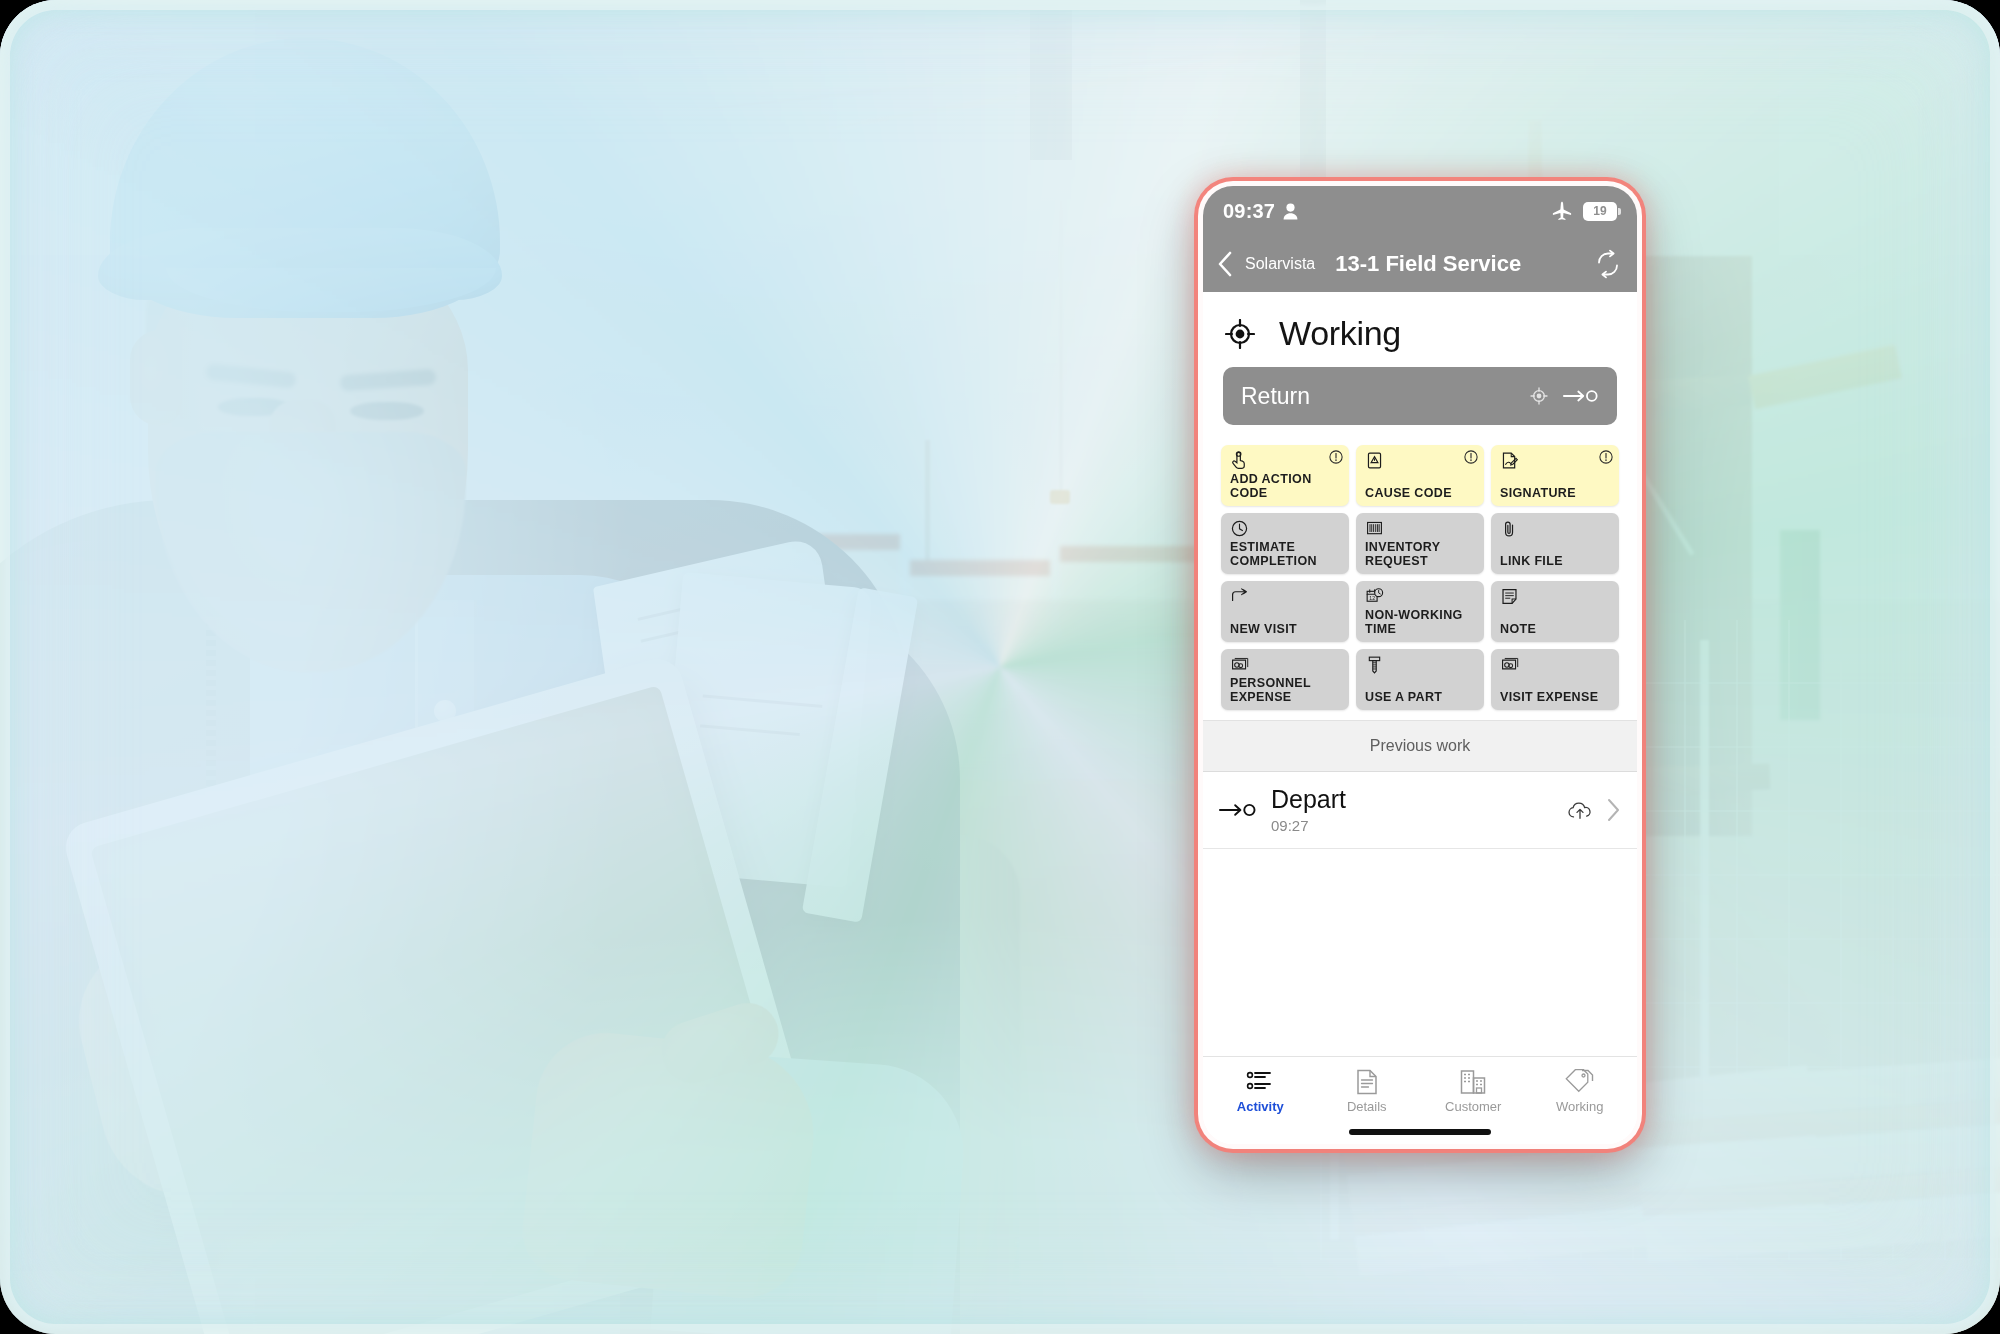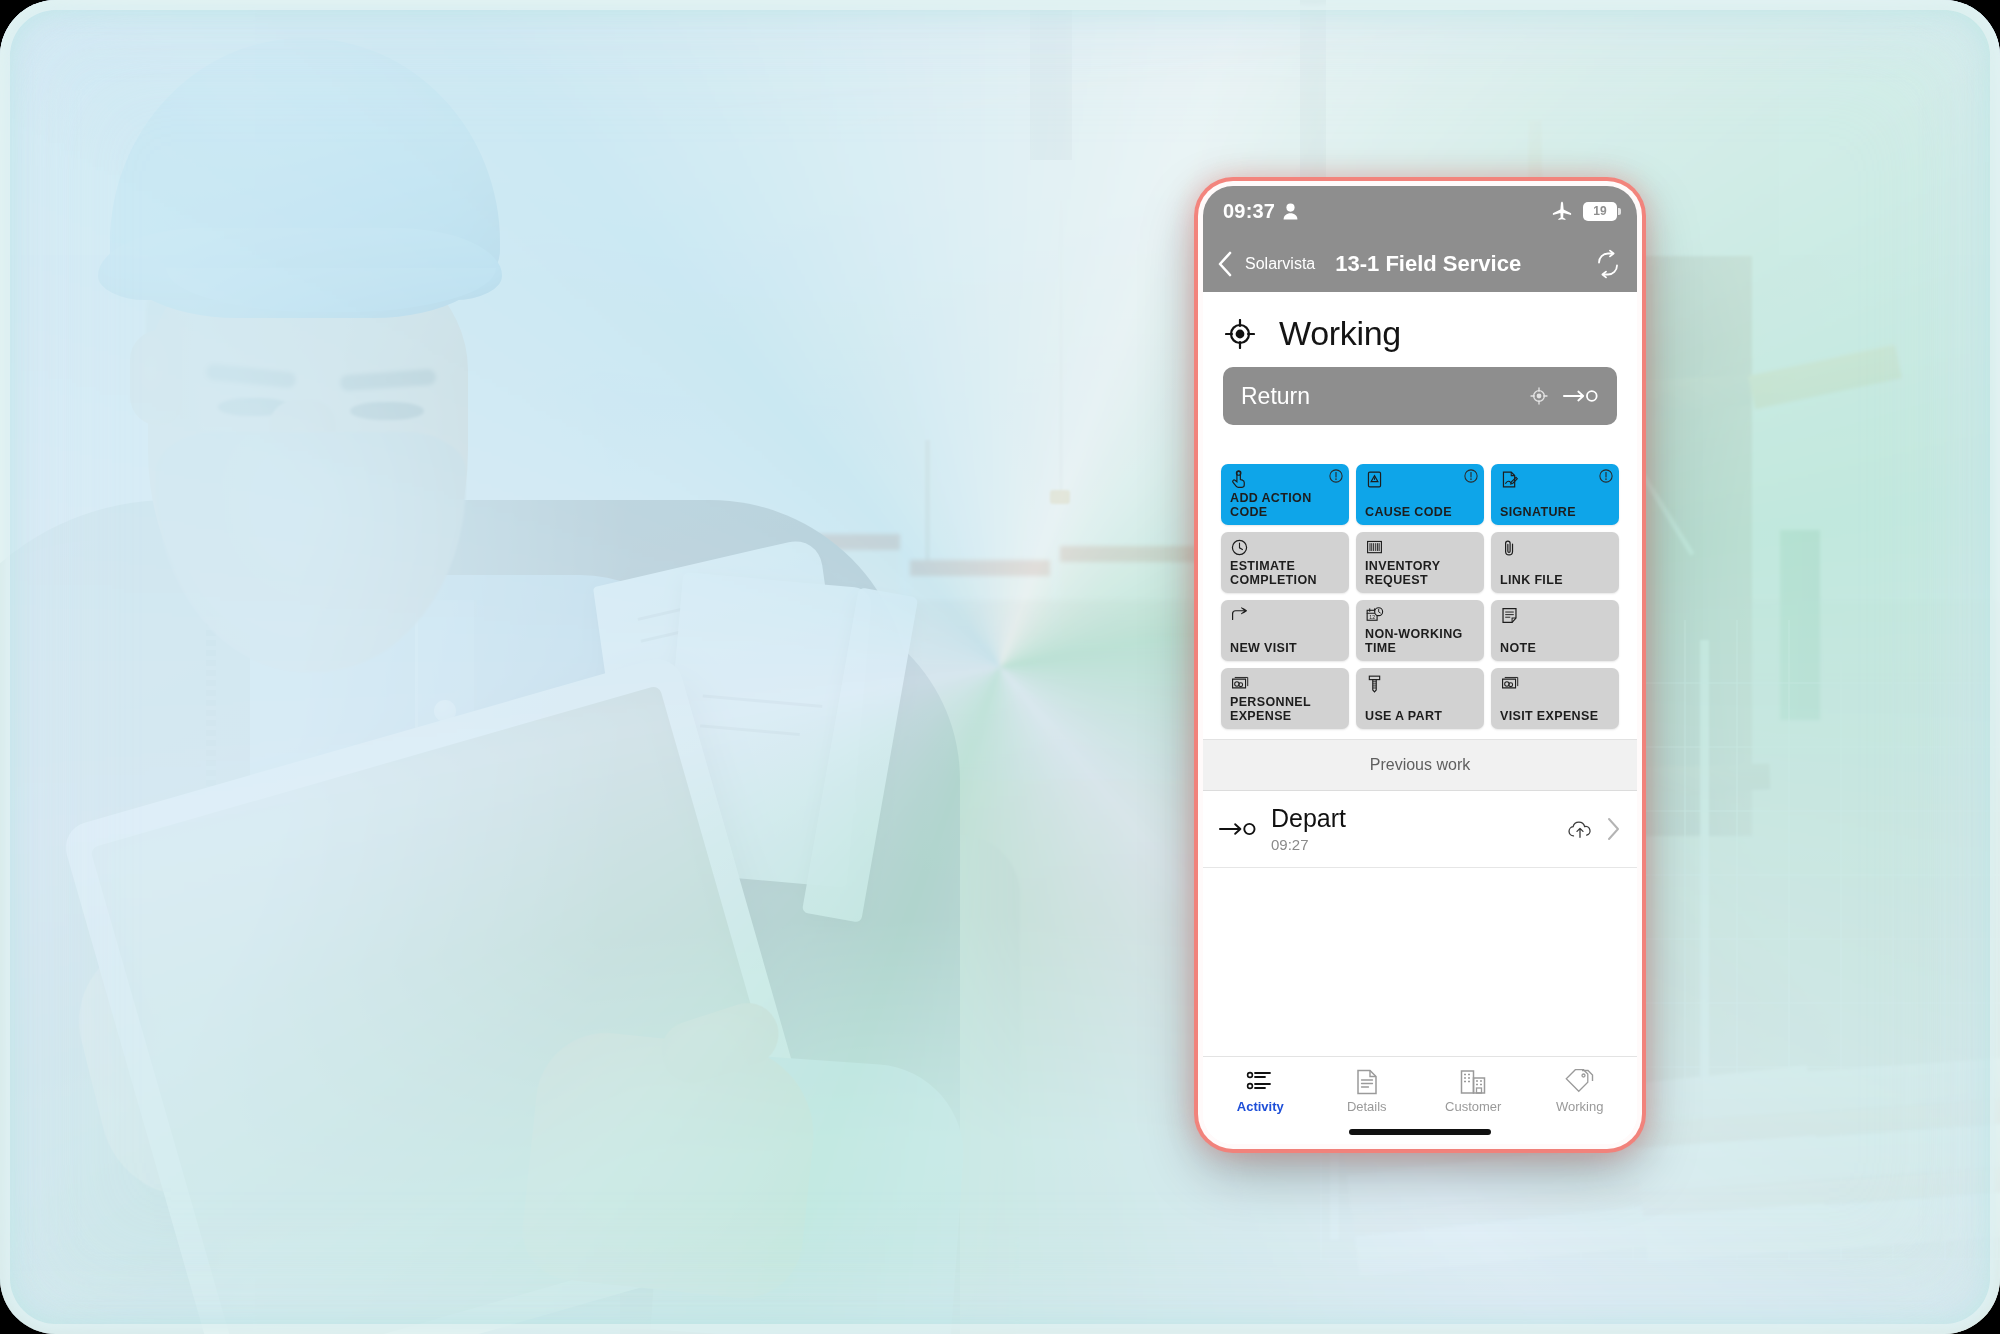--- a/index.html
+++ b/index.html
@@ -322,21 +322,21 @@
     gap:7px; padding: 6px 18px 10px 18px;
   }
   .tile {
     position:relative; height:61px; border-radius:7px;
     background:#d2d2d2; color:#1d1d1d;
     padding: 6px 8px 6px 9px;
     display:flex; flex-direction:column; justify-content:space-between;
     box-shadow: 0 1px 2px rgba(0,0,0,.10);
     overflow:hidden;
   }
-  .tile.alert { background:#0ea5e9;margin-top:19px; }
+  .tile.alert { background:#fef9c3; }
   .tile .tlabel {
     font-size:12.5px; font-weight:700; letter-spacing:.35px;
     line-height:1.08; text-transform:uppercase;
   }
   .tile .badge { position:absolute; right:6px; top:5px; }
   .tile .ticon { height:20px; display:flex; align-items:flex-start; }
 
   .prevwork {
     background:#f1f1f1; text-align:center; color:#5f5f5f;
     font-size:16px; padding:16px 0 16px 0;

